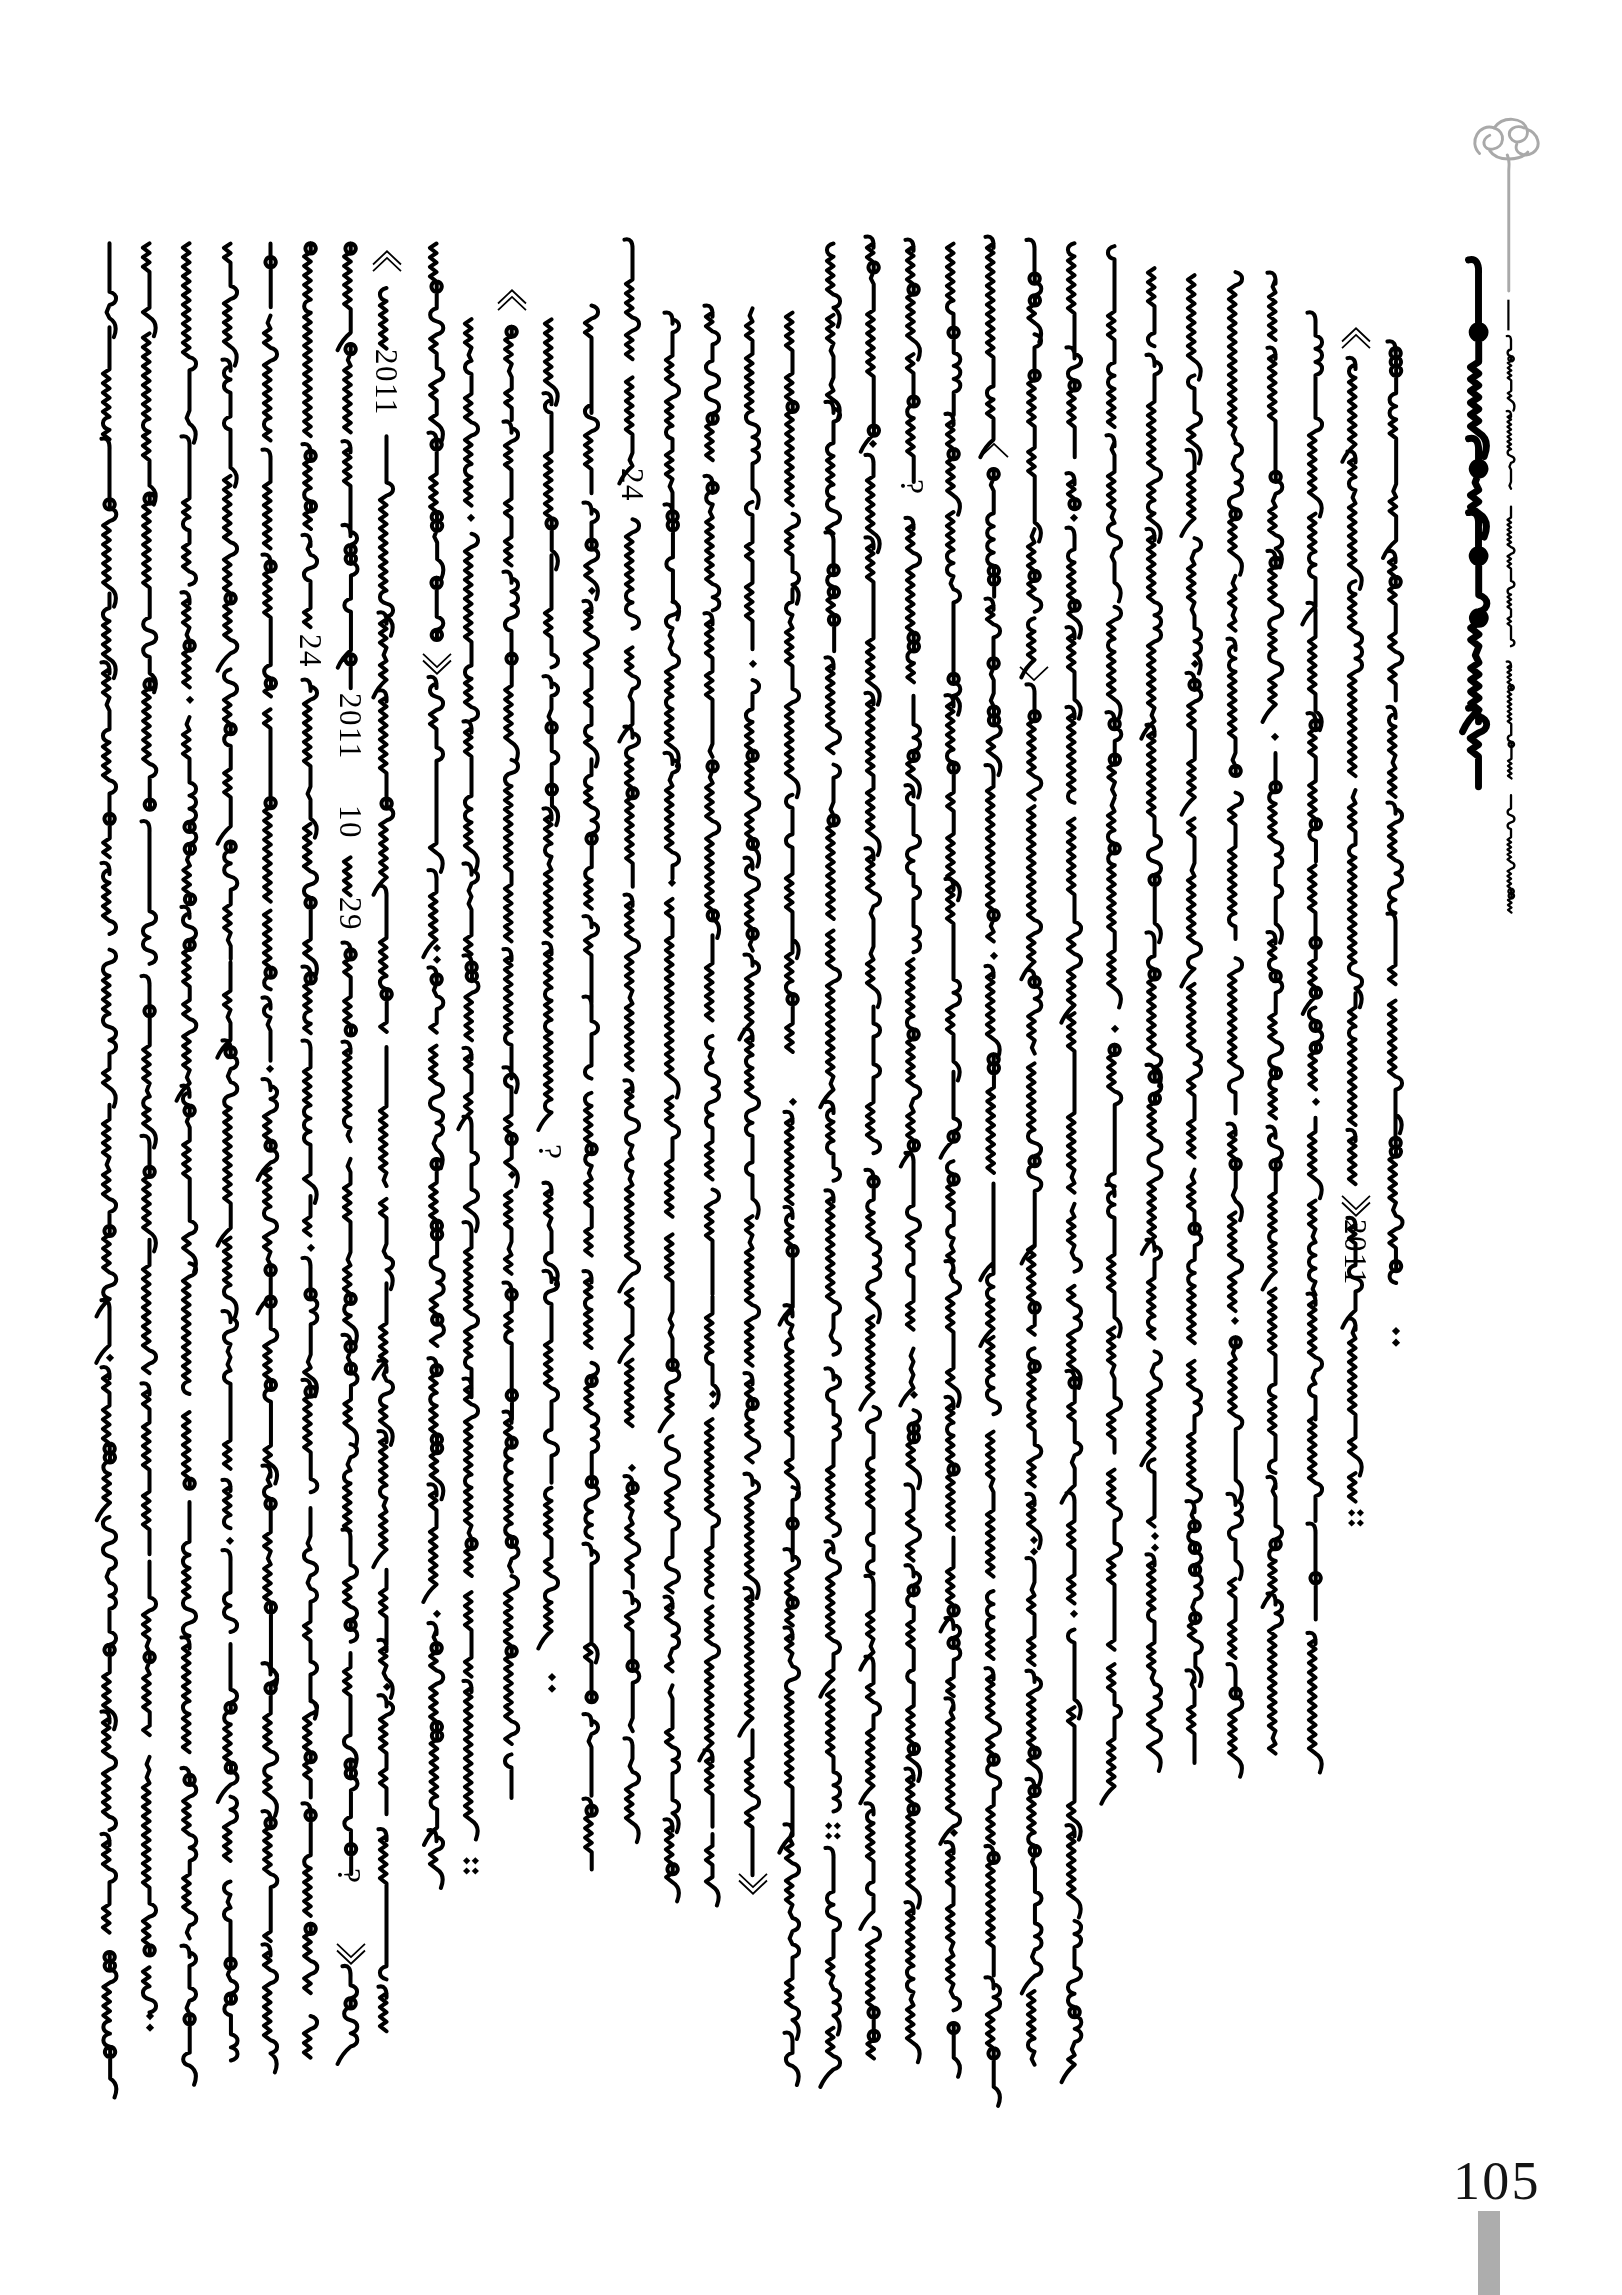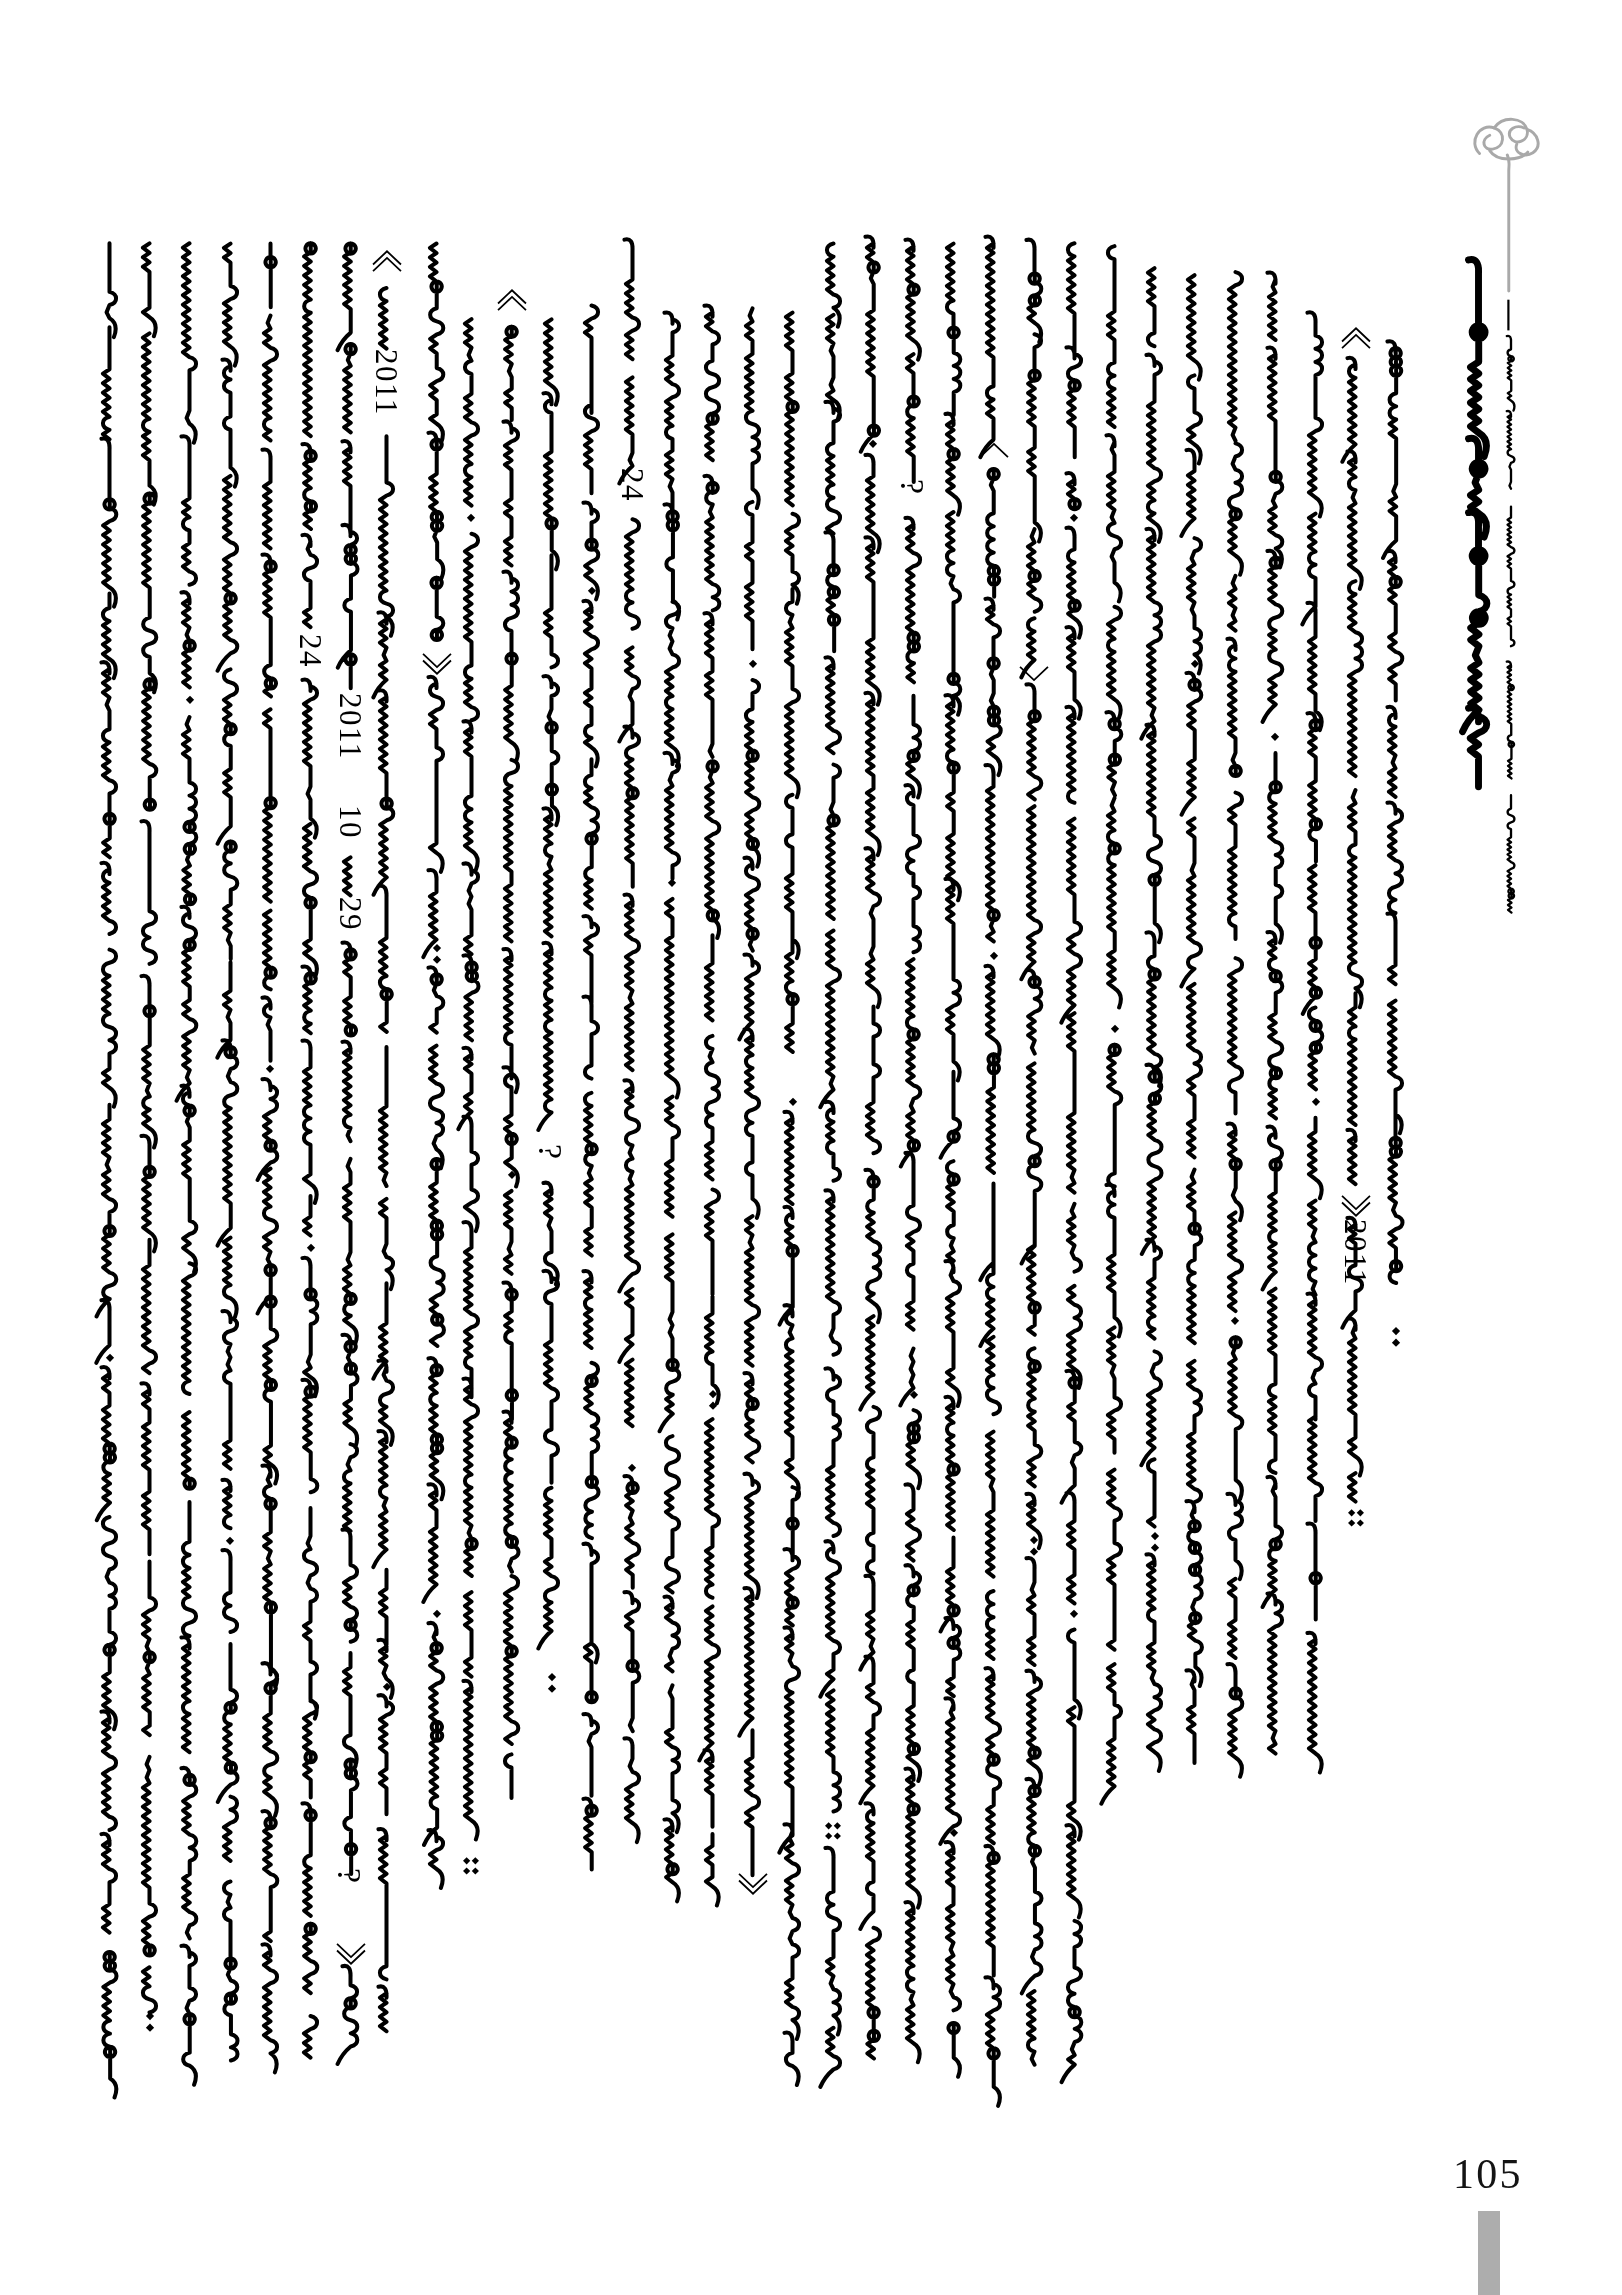--- a/index.html
+++ b/index.html
@@ -19,21 +19,21 @@
     white-space:nowrap;
     transform:rotate(90deg);
     transform-origin:0 0;
   }
   .tok.num{font-size:31px;letter-spacing:1.5px;}
   .tok.qmark{font-size:34px;}
   .mark-svg{position:absolute;overflow:visible;}
   #page-number{
     position:absolute;
     font-family:"Liberation Serif", serif;
-    font-size:42px;
+    font-size:54px;
     color:#141414;
     letter-spacing:2.2px;
   }
   #edge-bar{position:absolute;}
 </style>
 </head>
 <body>
 
 <div id="page">
 

